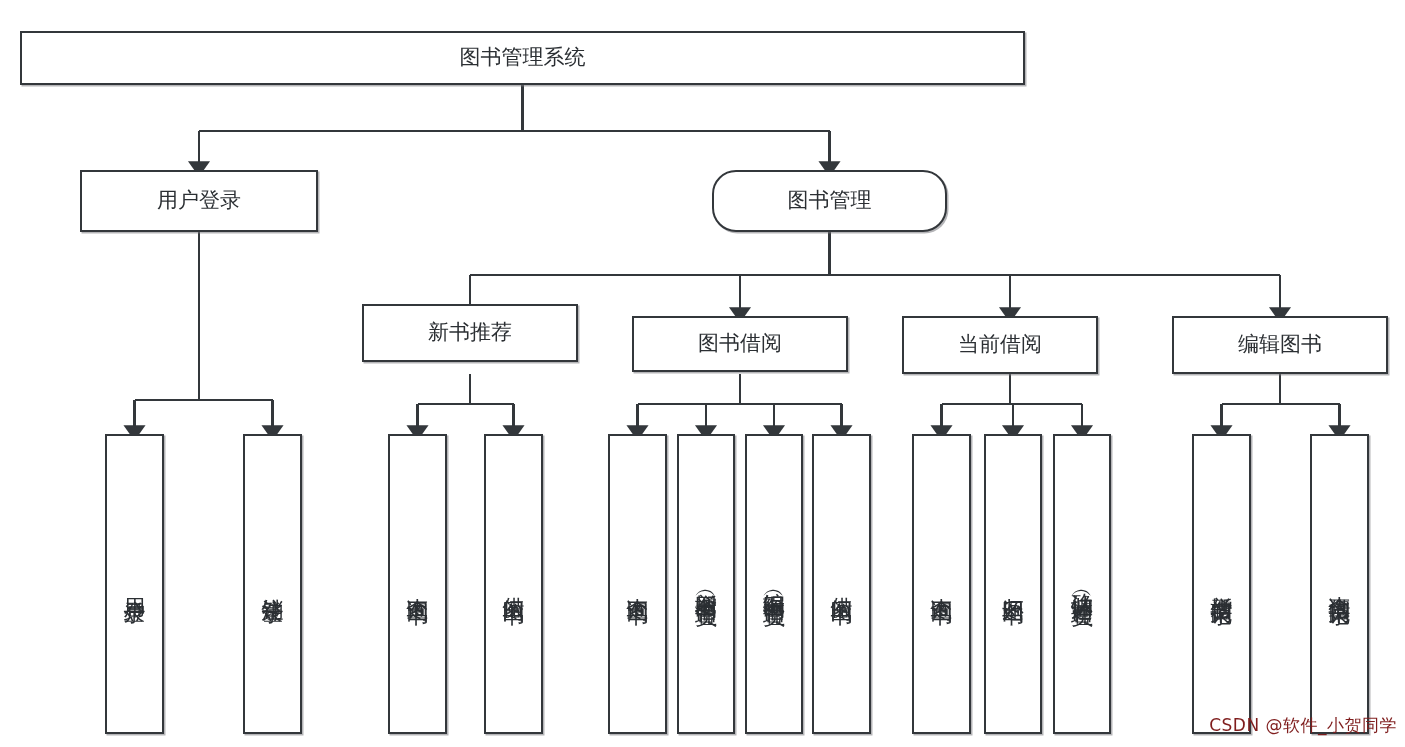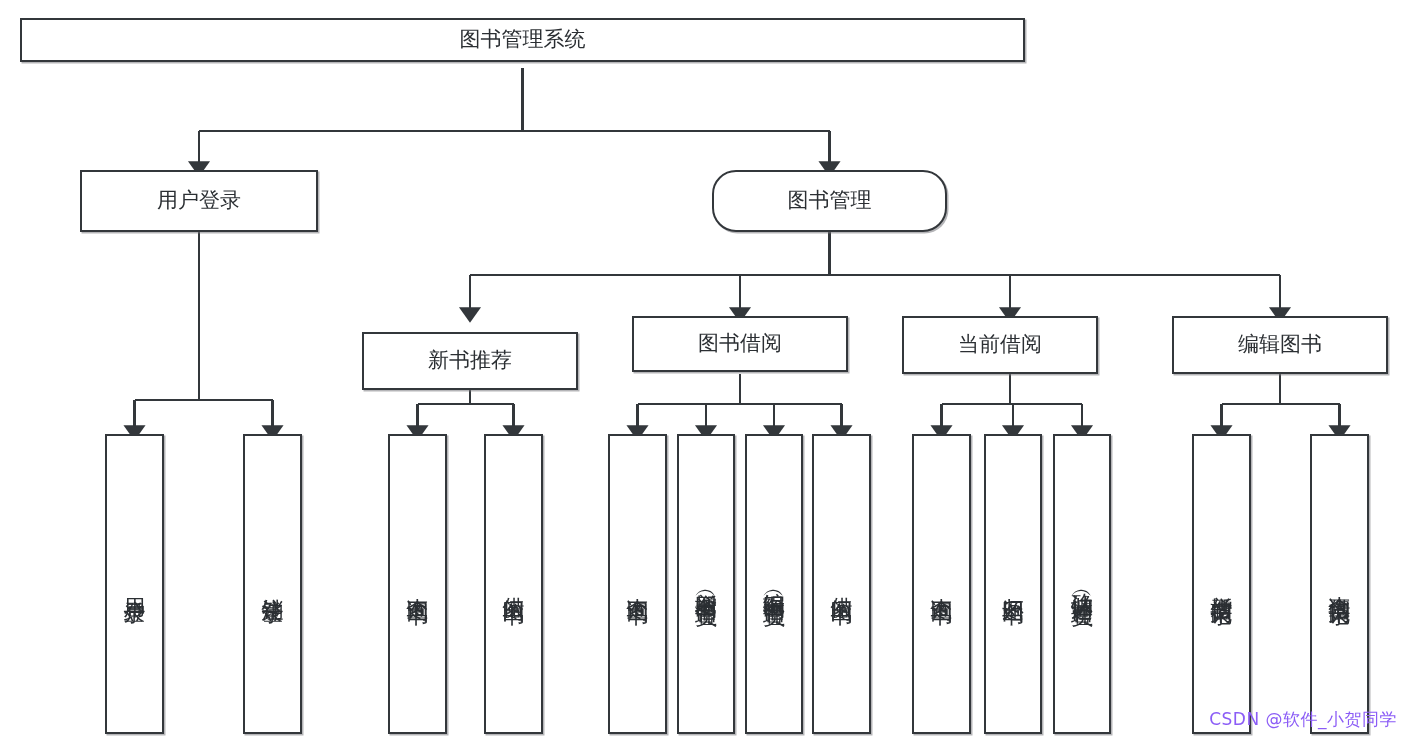--- a/index.html
+++ b/index.html
@@ -30,22 +30,22 @@
   .leaf-label-v{
     writing-mode:vertical-rl;
     text-orientation:upright;
     font-size:22px;color:#2b2f33;
     letter-spacing:2px;
     line-height:1;
     white-space:nowrap;
   }
   #edge-layer{position:absolute;left:0;top:0;width:1405px;height:747px;pointer-events:none;}
   #watermark{
-    position:absolute;right:8px;bottom:16px;
-    font-size:17px;color:#8b5cf6;
+    position:absolute;right:8px;bottom:10px;
+    font-size:17px;color:#7f1d1d;
     white-space:nowrap;letter-spacing:.5px;
   }
 </style>
 </head>
 <body>
 
 <div id="diagram-root">
 
   <svg id="edge-layer" viewBox="0 0 1405 747" width="1405" height="747" xmlns="http://www.w3.org/2000/svg">
     <defs>
@@ -84,30 +84,30 @@
         <path d="M1013,404 L1013,433" fill="none" stroke="#33373b" stroke-width="2.4" shape-rendering="crispEdges" marker-end="url(#arrow-head)"></path>
         <path d="M1082,404 L1082,433" fill="none" stroke="#33373b" stroke-width="2.4" shape-rendering="crispEdges" marker-end="url(#arrow-head)"></path>
         <path d="M1280,374 L1280,404" fill="none" stroke="#33373b" stroke-width="2.4" shape-rendering="crispEdges"></path>
         <path d="M1221.5,404 L1339.5,404" fill="none" stroke="#33373b" stroke-width="2.4" shape-rendering="crispEdges"></path>
         <path d="M1221.5,404 L1221.5,433" fill="none" stroke="#33373b" stroke-width="2.4" shape-rendering="crispEdges" marker-end="url(#arrow-head)"></path>
         <path d="M1339.5,404 L1339.5,433" fill="none" stroke="#33373b" stroke-width="2.4" shape-rendering="crispEdges" marker-end="url(#arrow-head)"></path>
       </g>
   </svg>
 
   <div id="node-layer">
-      <div class="node-box" style="left: 20px; top: 18px; width: 1005px; height: 44px;">
+      <div class="node-box" style="left: 20px; top: 31px; width: 1005px; height: 54px;">
         <span class="node-label-h">图书管理系统</span>
       </div>
       <div class="node-box" style="left: 80px; top: 170px; width: 238px; height: 62px;">
         <span class="node-label-h">用户登录</span>
       </div>
       <div class="node-box" style="left: 712px; top: 170px; width: 235px; height: 62px; border-radius: 24px;">
         <span class="node-label-h">图书管理</span>
       </div>
-      <div class="node-box" style="left: 362px; top: 332px; width: 216px; height: 58px;">
+      <div class="node-box" style="left: 362px; top: 304px; width: 216px; height: 58px;">
         <span class="node-label-h">新书推荐</span>
       </div>
       <div class="node-box" style="left: 632px; top: 316px; width: 216px; height: 56px;">
         <span class="node-label-h">图书借阅</span>
       </div>
       <div class="node-box" style="left: 902px; top: 316px; width: 196px; height: 58px;">
         <span class="node-label-h">当前借阅</span>
       </div>
       <div class="node-box" style="left: 1172px; top: 316px; width: 216px; height: 58px;">
         <span class="node-label-h">编辑图书</span>

